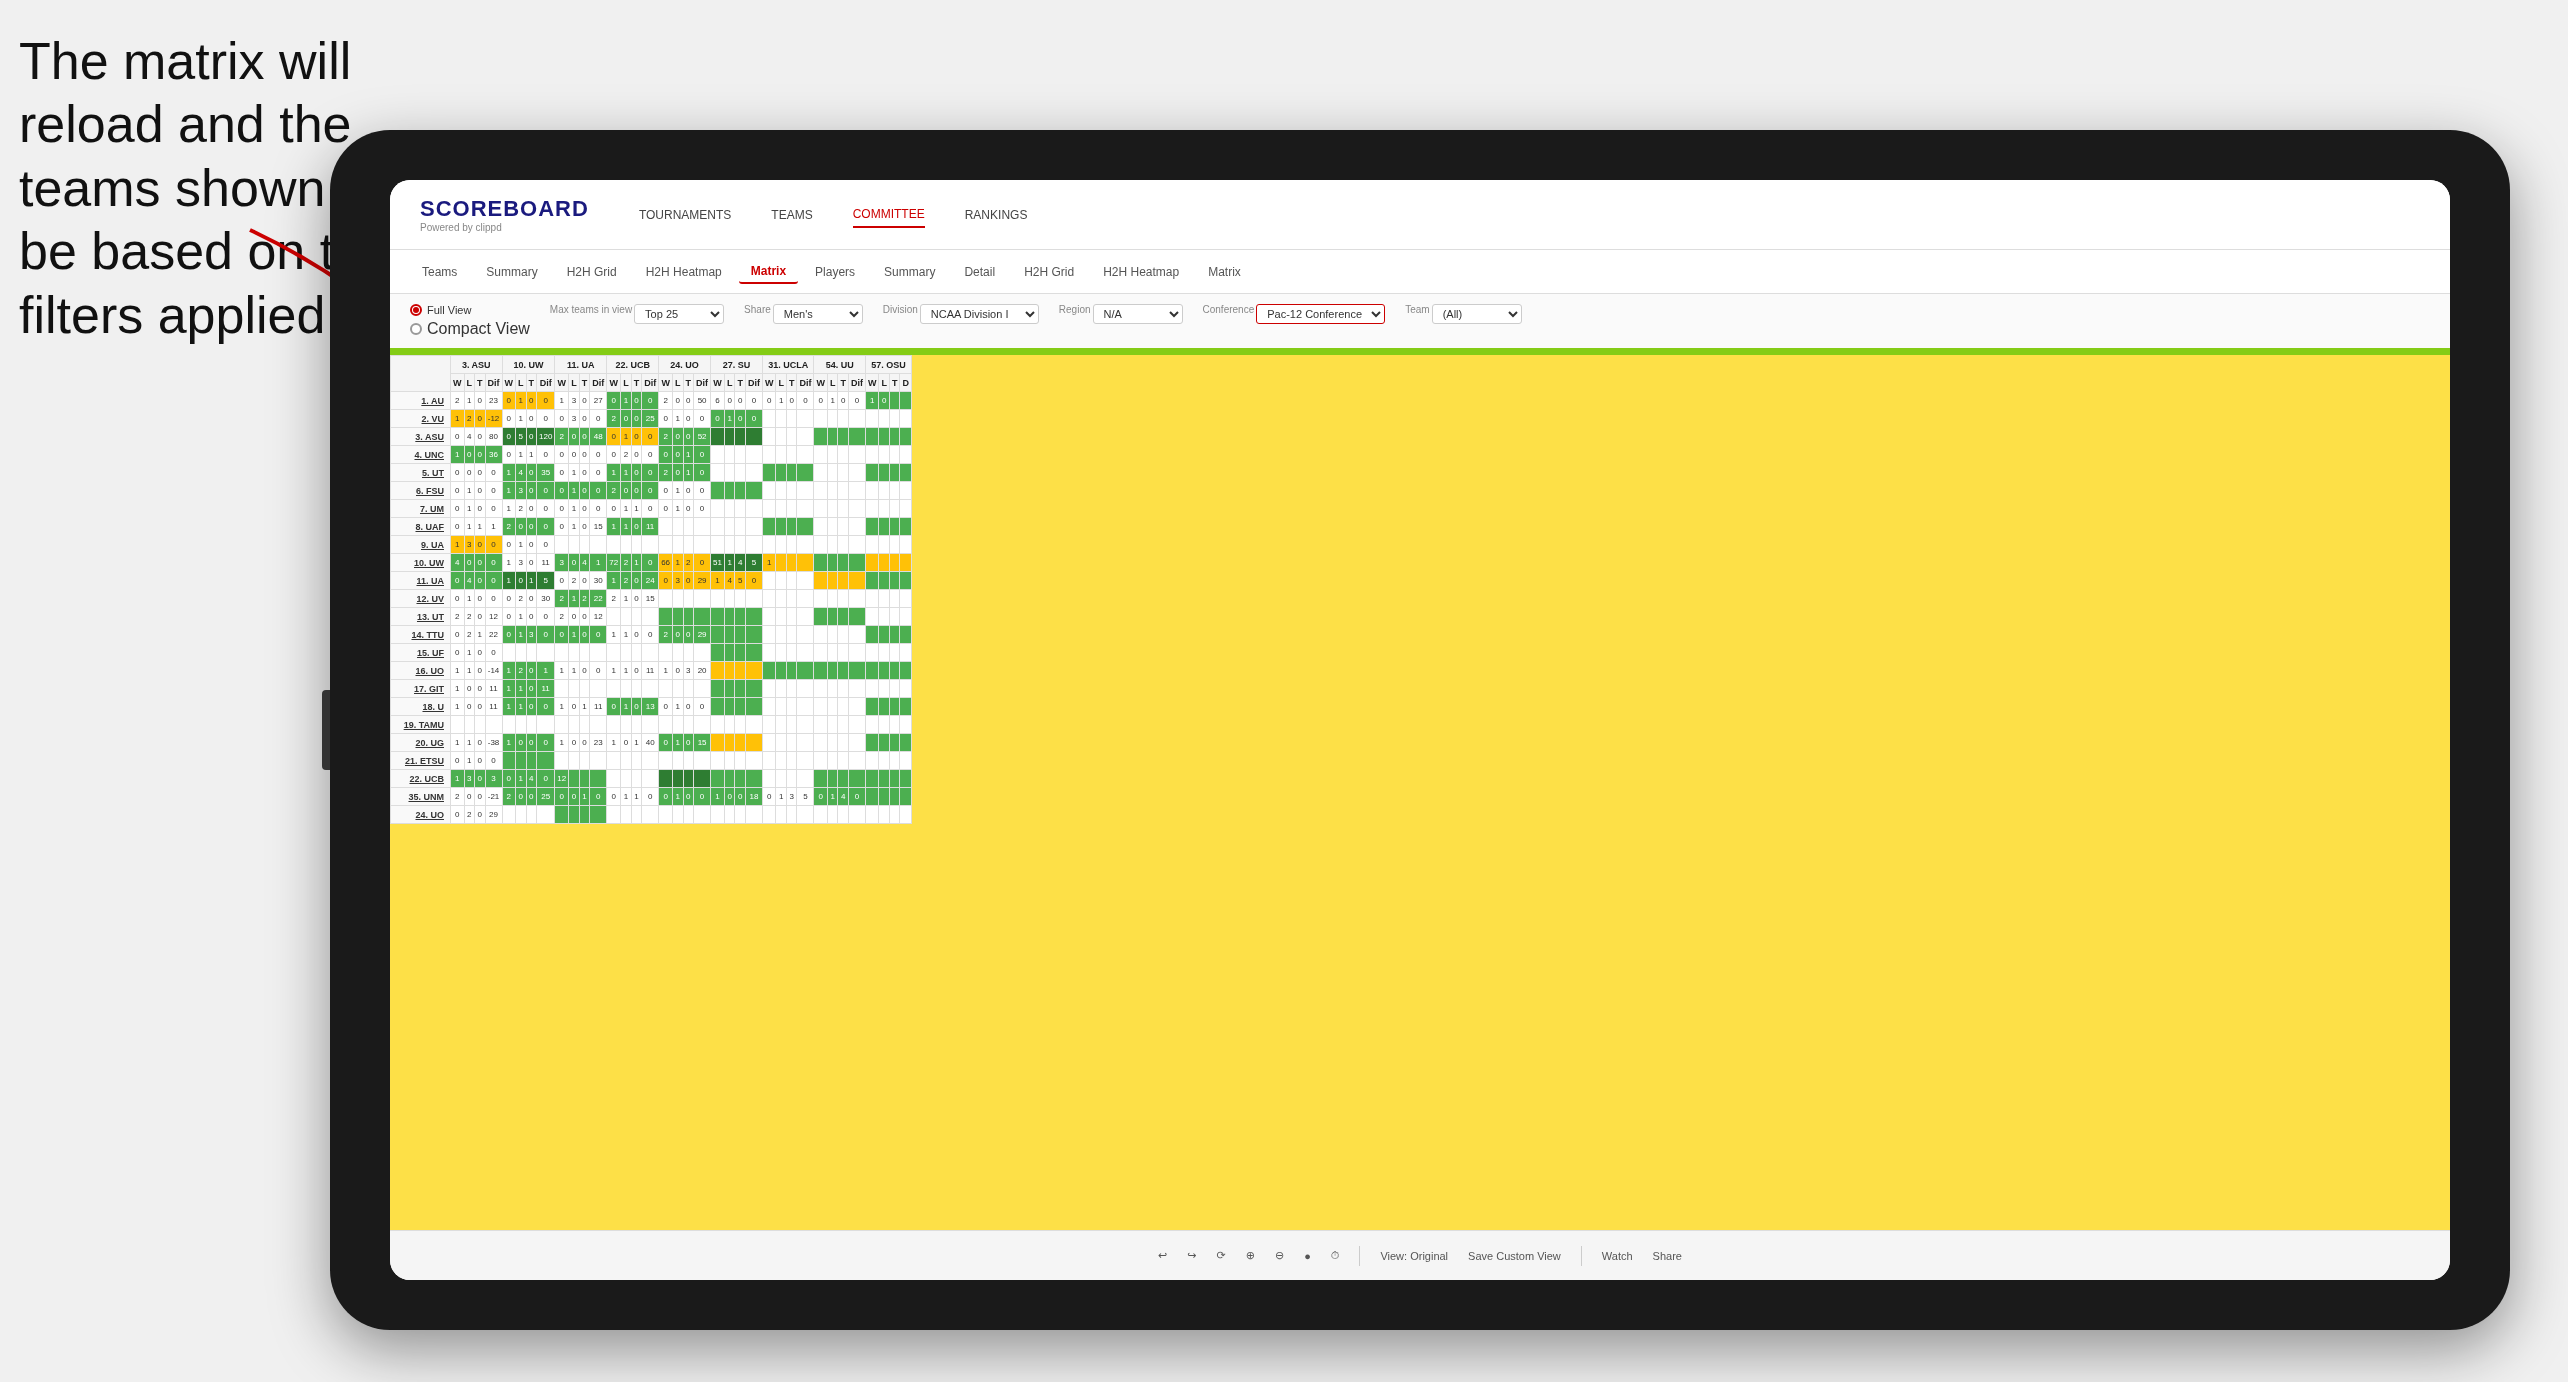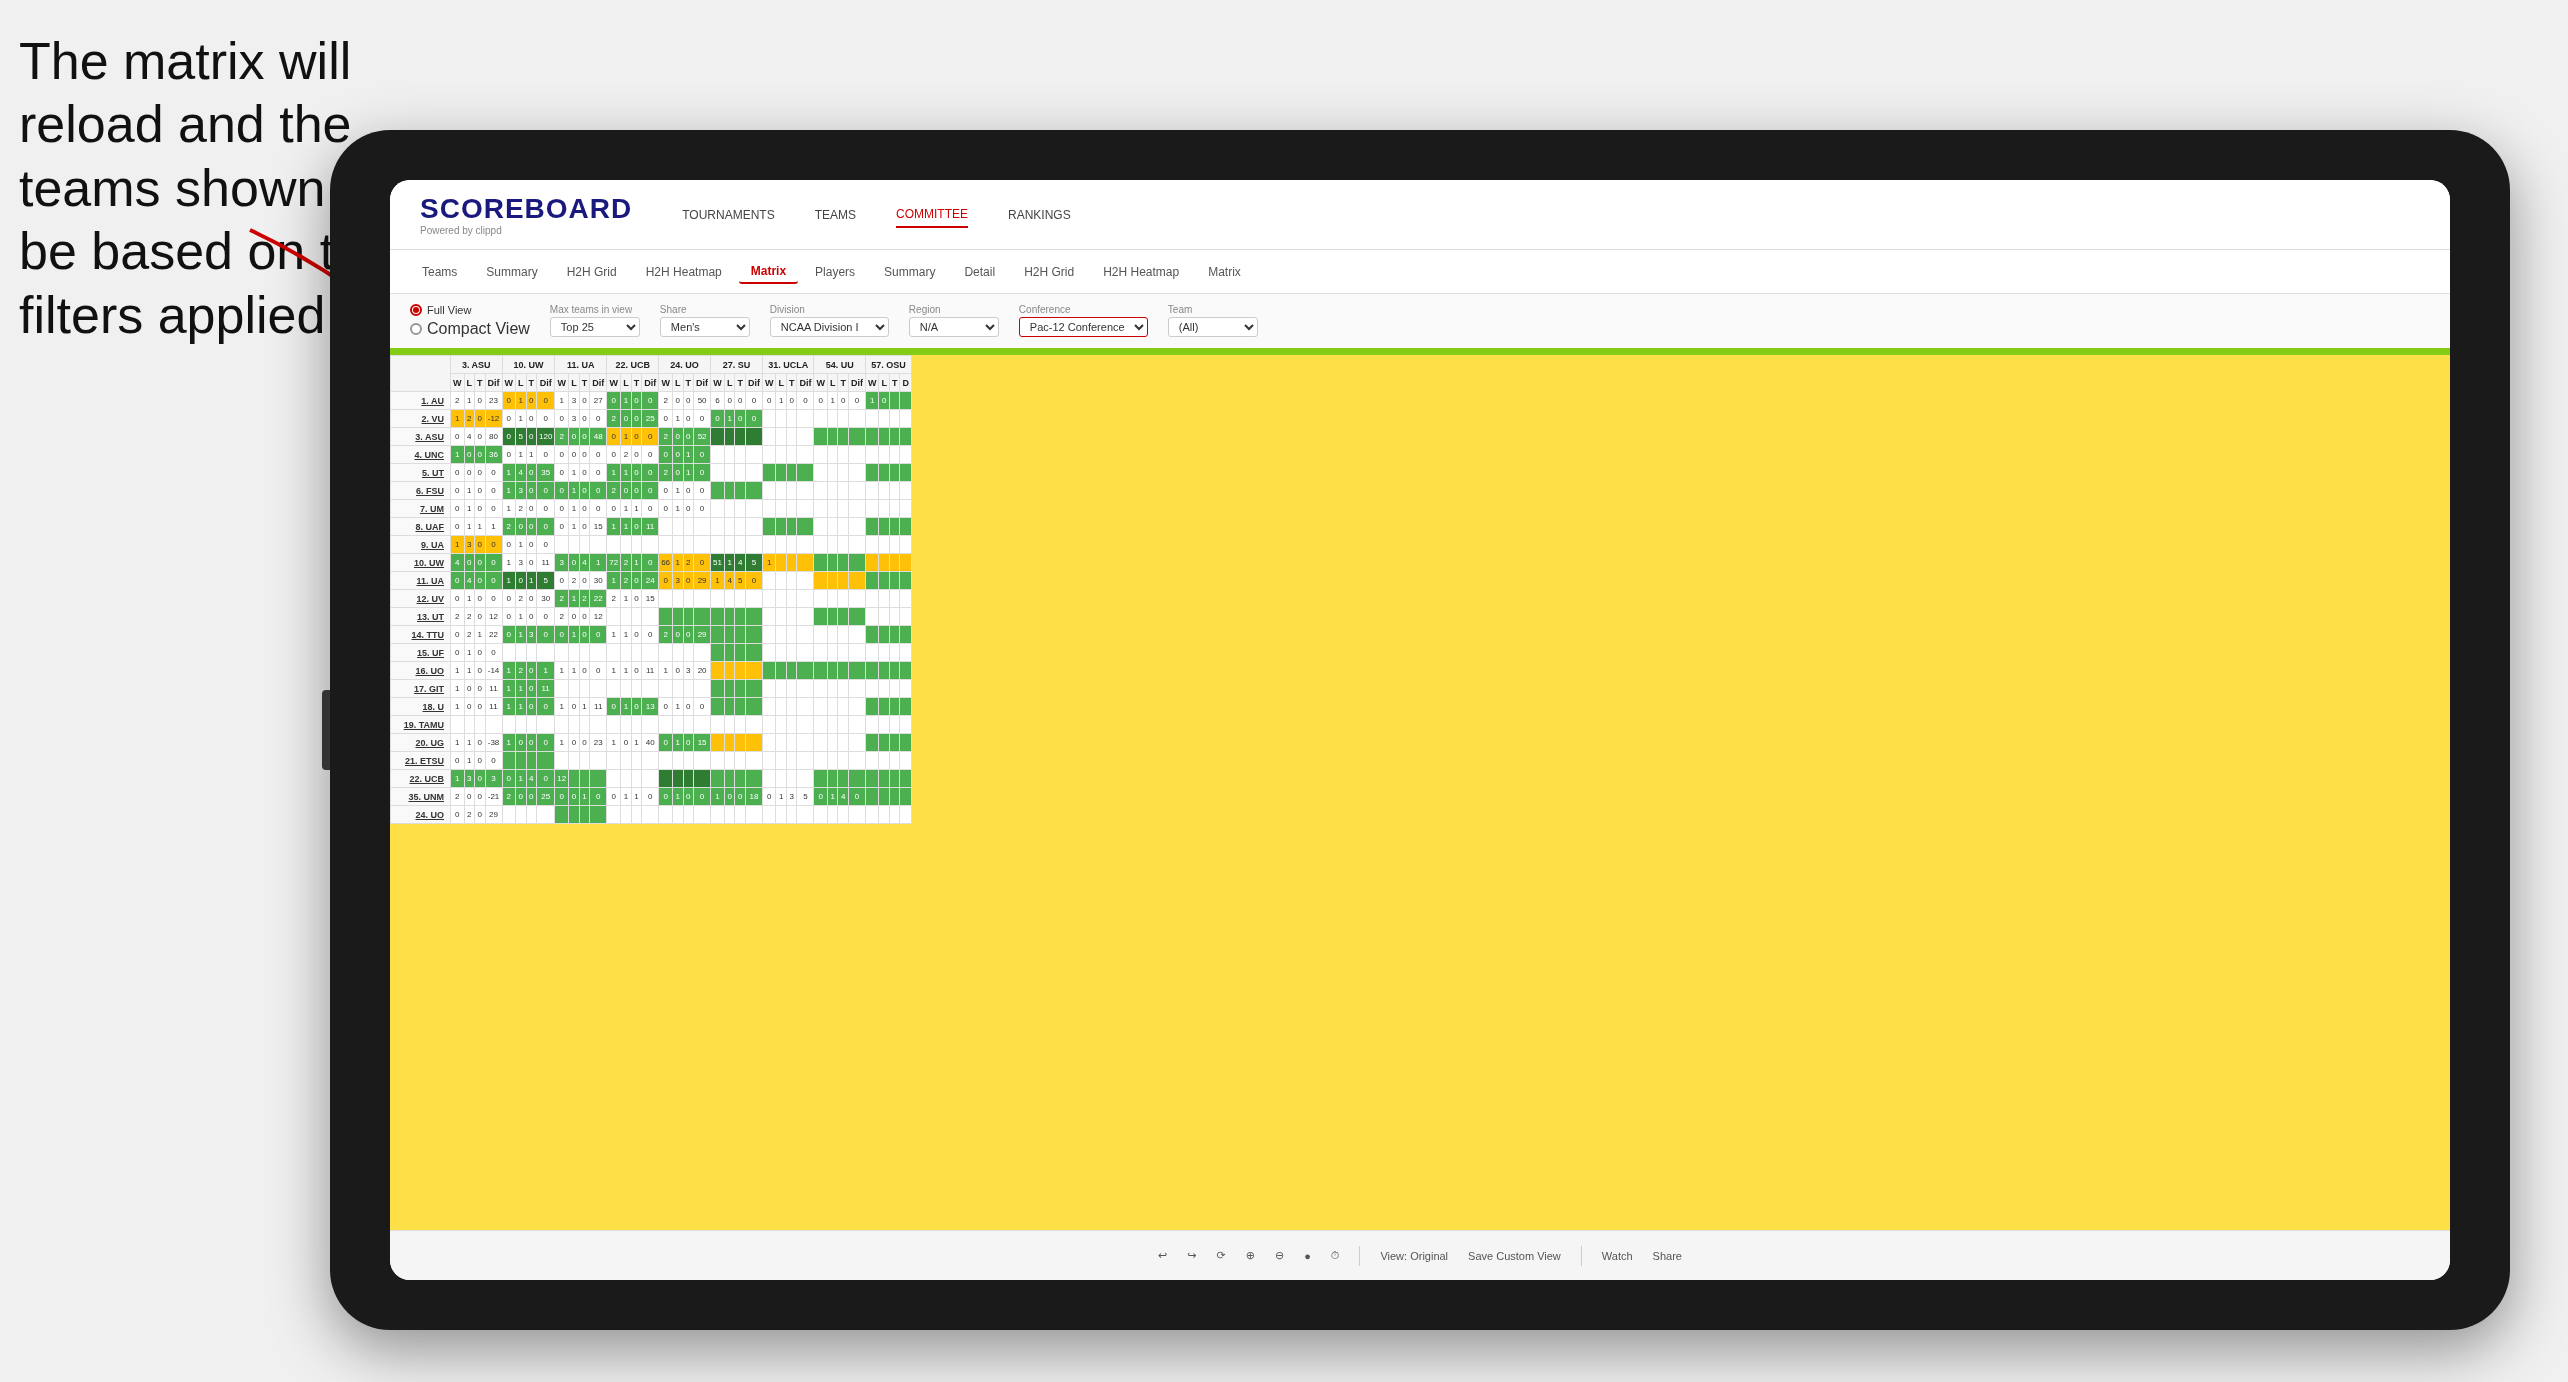--- a/index.html
+++ b/index.html
@@ -83,21 +83,21 @@
       border-bottom: 1px solid #ddd;
       background: #fff;
       flex-shrink: 0;
     }
     .logo-area {
       display: flex;
       flex-direction: column;
       margin-right: 50px;
     }
     .logo-title {
-      font-size: 28px;
+      font-size: 22px;
       font-weight: 800;
       color: #1a1a7e;
       letter-spacing: 1px;
     }
     .logo-subtitle {
       font-size: 10px;
       color: #888;
     }
     .nav-items {
       display: flex;
@@ -176,21 +176,21 @@
     .radio-dot.checked::after {
       content: '';
       position: absolute;
       top: 1px; left: 1px;
       width: 6px; height: 6px;
       border-radius: 50%;
       background: #cc0000;
     }
     .filter-group {
       display: flex;
-      flex-direction: column;
+      flex-direction: row;
       gap: 2px;
     }
     .filter-label {
       font-size: 10px;
       color: #888;
     }
     .filter-select {
       font-size: 11px;
       border: 1px solid #ccc;
       padding: 2px 6px;

